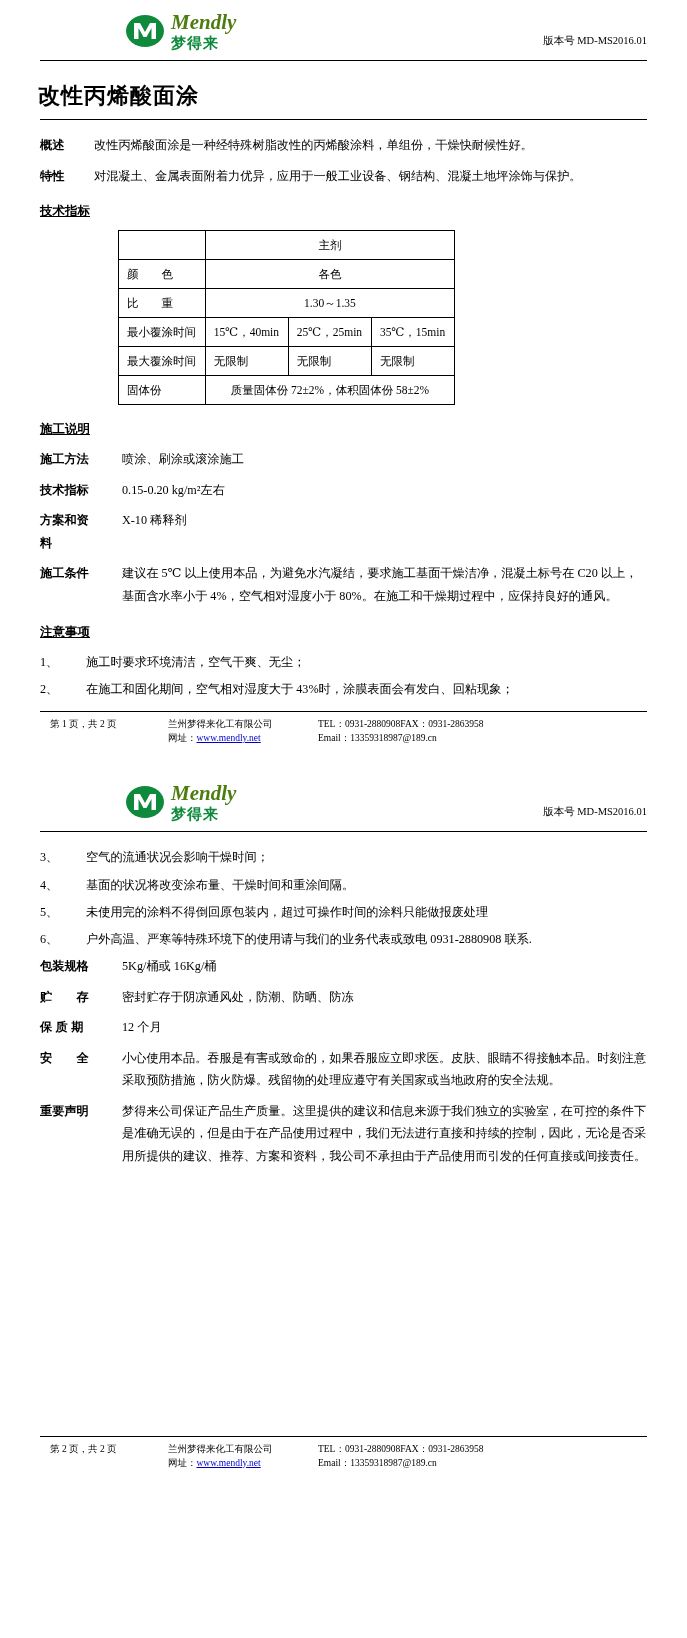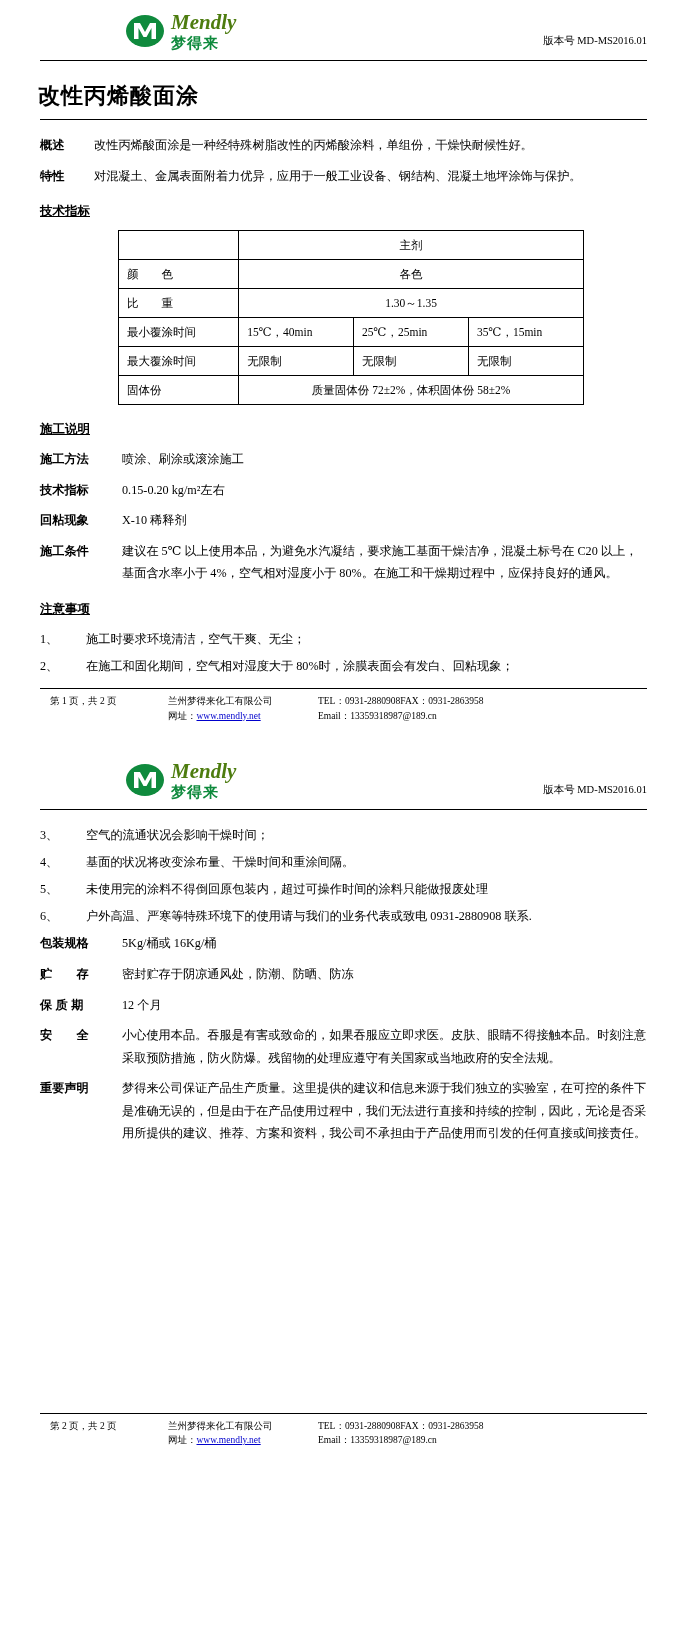--- a/index.html
+++ b/index.html
@@ -116,21 +116,21 @@
     font-weight: bold;
     font-family: "Liberation Sans", sans-serif;
     font-size: 12.5px;
     margin: 16px 0 10px 0;
     text-decoration: underline;
   }
 
   
   table.spec {
     border-collapse: collapse;
-    width: 466px;
+    width: 337px;
     margin: 4px 0 0 78px;
     font-size: 11.5px;
   }
   table.spec td {
     border: 1px solid #000;
     padding: 6px 8px;
     height: 16px;
     vertical-align: middle;
   }
   td.c { text-align: center; }
@@ -263,37 +263,37 @@
 
     <div class="row">
       <div class="lbl w4">施工方法</div>
       <div class="val indent2">喷涂、刷涂或滚涂施工</div>
     </div>
     <div class="row">
       <div class="lbl w4">技术指标</div>
       <div class="val indent2">0.15-0.20 kg/m²左右</div>
     </div>
     <div class="row">
-      <div class="lbl w4">回粘现象</div>
+      <div class="lbl w4">方案和资料</div>
       <div class="val indent2">X-10 稀释剂</div>
     </div>
     <div class="row">
       <div class="lbl w4">施工条件</div>
       <div class="val indent2">建议在 5℃ 以上使用本品，为避免水汽凝结，要求施工基面干燥洁净，混凝土标号在 C20 以上，基面含水率小于 4%，空气相对湿度小于 80%。在施工和干燥期过程中，应保持良好的通风。</div>
     </div>
 
     <div class="section-head">注意事项</div>
 
     <div class="num-row">
       <div class="num">1、</div>
       <div class="txt">施工时要求环境清洁，空气干爽、无尘；</div>
     </div>
     <div class="num-row">
       <div class="num">2、</div>
-      <div class="txt">在施工和固化期间，空气相对湿度大于 80%时，涂膜表面会有发白、回粘现象；</div>
+      <div class="txt">在施工和固化期间，空气相对湿度大于 43%时，涂膜表面会有发白、回粘现象；</div>
     </div>
 
   </div>
 
   <div class="footer-wrap">
     <hr class="hr-foot">
     <div class="footer">
       <div class="fpage">第 1 页，共 2 页</div>
       <div class="fmid">
         <div class="frow">

